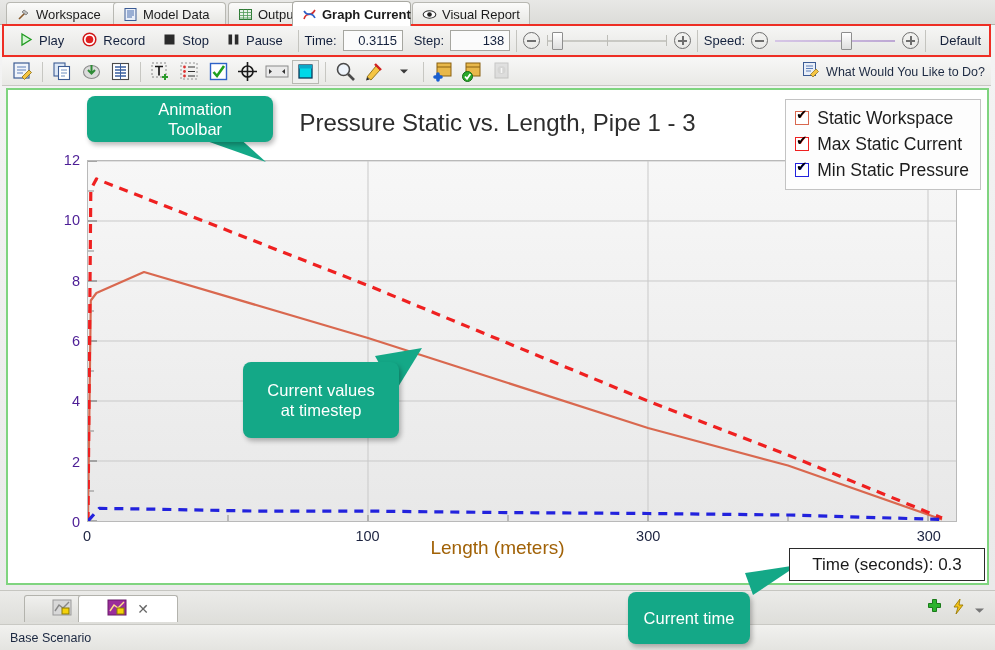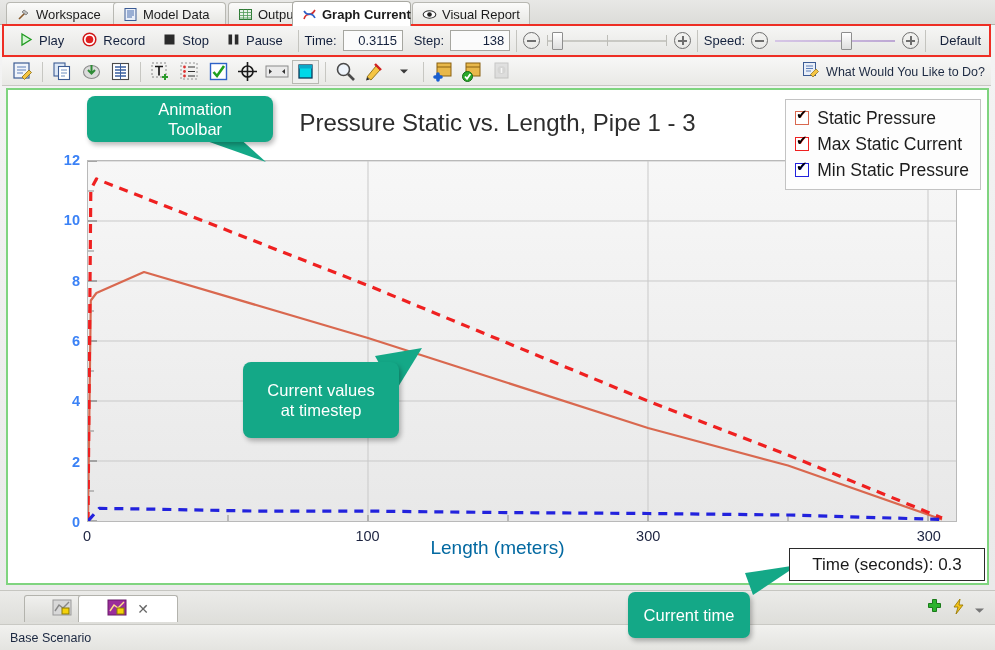--- a/index.html
+++ b/index.html
@@ -122,25 +122,25 @@
     text-align: center; font-size: 24px; color: #2d2d2d;
     font-family: "Liberation Sans", sans-serif;
   }
   .plot {
     position: absolute; left: 79px; top: 70px; width: 870px; height: 362px;
     background: linear-gradient(#f7f7f7, #e8e8e8);
     border: 1px solid #b9b9b9;
   }
   .xlabel {
     position: absolute; left: 0; right: 0; top: 447px;
-    text-align: center; font-size: 19px; color: #0369a1;
+    text-align: center; font-size: 19px; color: #a16207;
   }
   .ytick {
-    position: absolute; right: 6px; font-size: 14.5px; color: #3b82f6;
-    transform: translateY(-50%); text-align: right; font-weight: bold;
+    position: absolute; right: 6px; font-size: 14.5px; color: #4c1d95;
+    transform: translateY(-50%); text-align: right;
   }
   .xtick {
     position: absolute; top: 6px; font-size: 14.5px; color: #1c2340;
     transform: translateX(-50%);
   }
 
   
   .legend {
     position: absolute; right: 6px; top: 9px;
     background: #fdfdfd; border: 1px solid #c3c3c3;
@@ -510,21 +510,21 @@
           <polyline points="0.00,360.00 2.80,28.50 8.40,18.00 280.00,124.50 560.00,240.00 700.00,294.00 854.00,357.00" fill="none" stroke="#ef2020" stroke-width="3.2" stroke-linejoin="round" stroke-linecap="butt" stroke-dasharray="9,7"></polyline>
           <polyline points="0.00,360.00 11.20,347.40 56.00,348.00 168.00,350.10 280.00,350.10 420.00,351.60 560.00,352.50 700.00,354.00 854.00,358.50" fill="none" stroke="#2222dd" stroke-width="3.2" stroke-linejoin="round" stroke-linecap="butt" stroke-dasharray="9,7"></polyline>
         </svg>
     </div>
 
     <div class="legend">
       <div class="legrow">
         <span class="legbox" style="border-color:#d9684f;">
           <span style="position:absolute;left:0.5px;top:-5px;font-size:13px;color:#d9684f;">✔</span>
         </span>
-        <span class="legtext">Static Pressure</span>
+        <span class="legtext">Static Workspace</span>
       </div>
       <div class="legrow">
         <span class="legbox" style="border-color:#ef2020;">
           <span style="position:absolute;left:0.5px;top:-5px;font-size:13px;color:#ef2020;">✔</span>
         </span>
         <span class="legtext">Max Static Current</span>
       </div>
       <div class="legrow">
         <span class="legbox" style="border-color:#2222dd;">
           <span style="position:absolute;left:0.5px;top:-5px;font-size:13px;color:#2222dd;">✔</span>
@@ -543,21 +543,21 @@
     <path d="M0 8 L47 0 L20 44 Z" fill="#14a887"></path>
   </svg>
   <div class="callout" id="callout-values" style="left:243px;top:362px;width:156px;height:76px;flex-direction:column;">
     <span>Current values</span>
     <span>at timestep</span>
   </div>
 
   <svg class="ctail" style="left:735px;top:565px;width:70px;height:45px;">
     <path d="M63 0 L18 30 L10 8 Z" fill="#14a887"></path>
   </svg>
-  <div class="callout" style="left:628px;top:592px;width:122px;height:46px;border-radius:7px;">Current time</div>
+  <div class="callout" style="left:628px;top:592px;width:122px;height:52px;">Current time</div>
 
   <div class="timebox">Time (seconds): 0.3</div>
 
   <div class="bottombar">
     <div class="btab" style="left:24px;">
       <span>
         <svg width="20" height="17" viewBox="0 0 20 17">
             <rect x="1" y="1" width="18" height="15" fill="#d8d8d8" stroke="#9a9a9a" stroke-width="1"></rect>
             <path d="M3 12 L7 6 L11 9 L17 3" stroke="#888" stroke-width="1.4" fill="none"></path>
             <rect x="10" y="9" width="7" height="6" fill="#f5d20a" stroke="#8a7a05" stroke-width="1"></rect>

